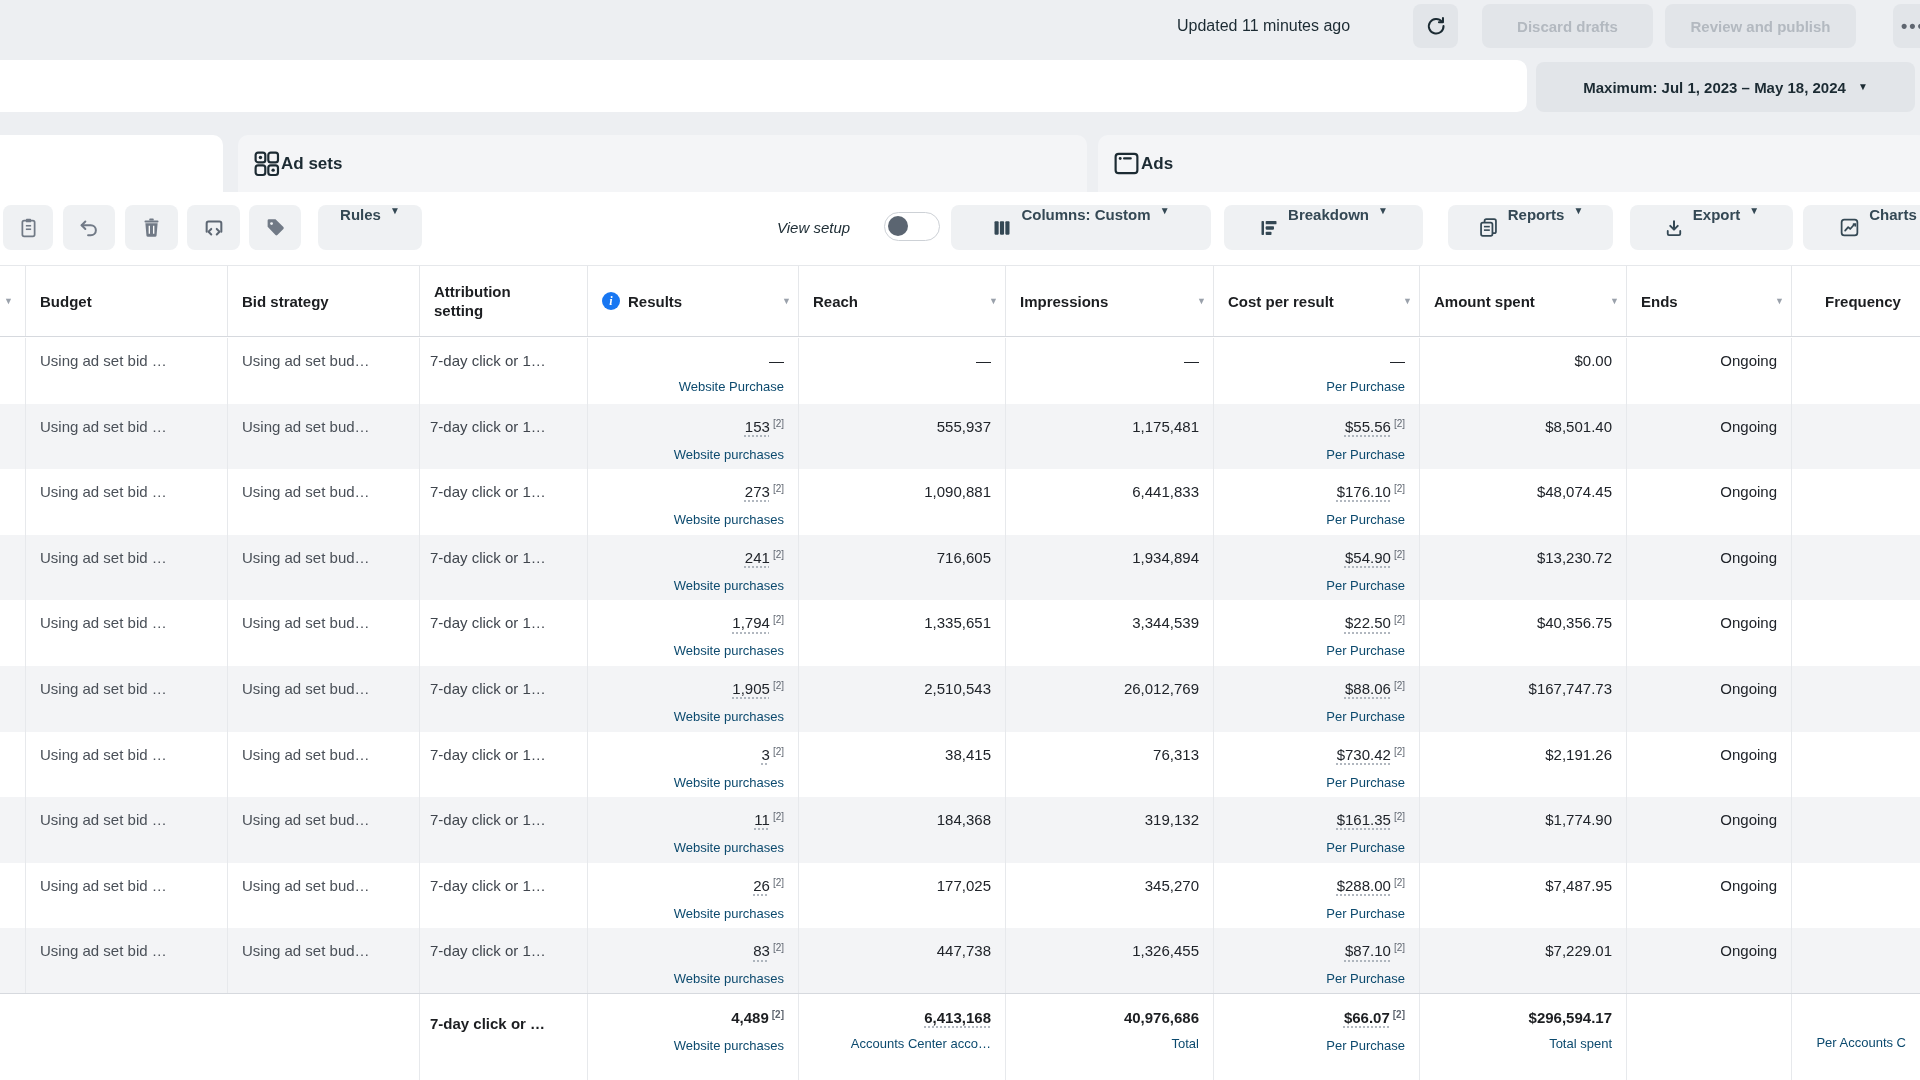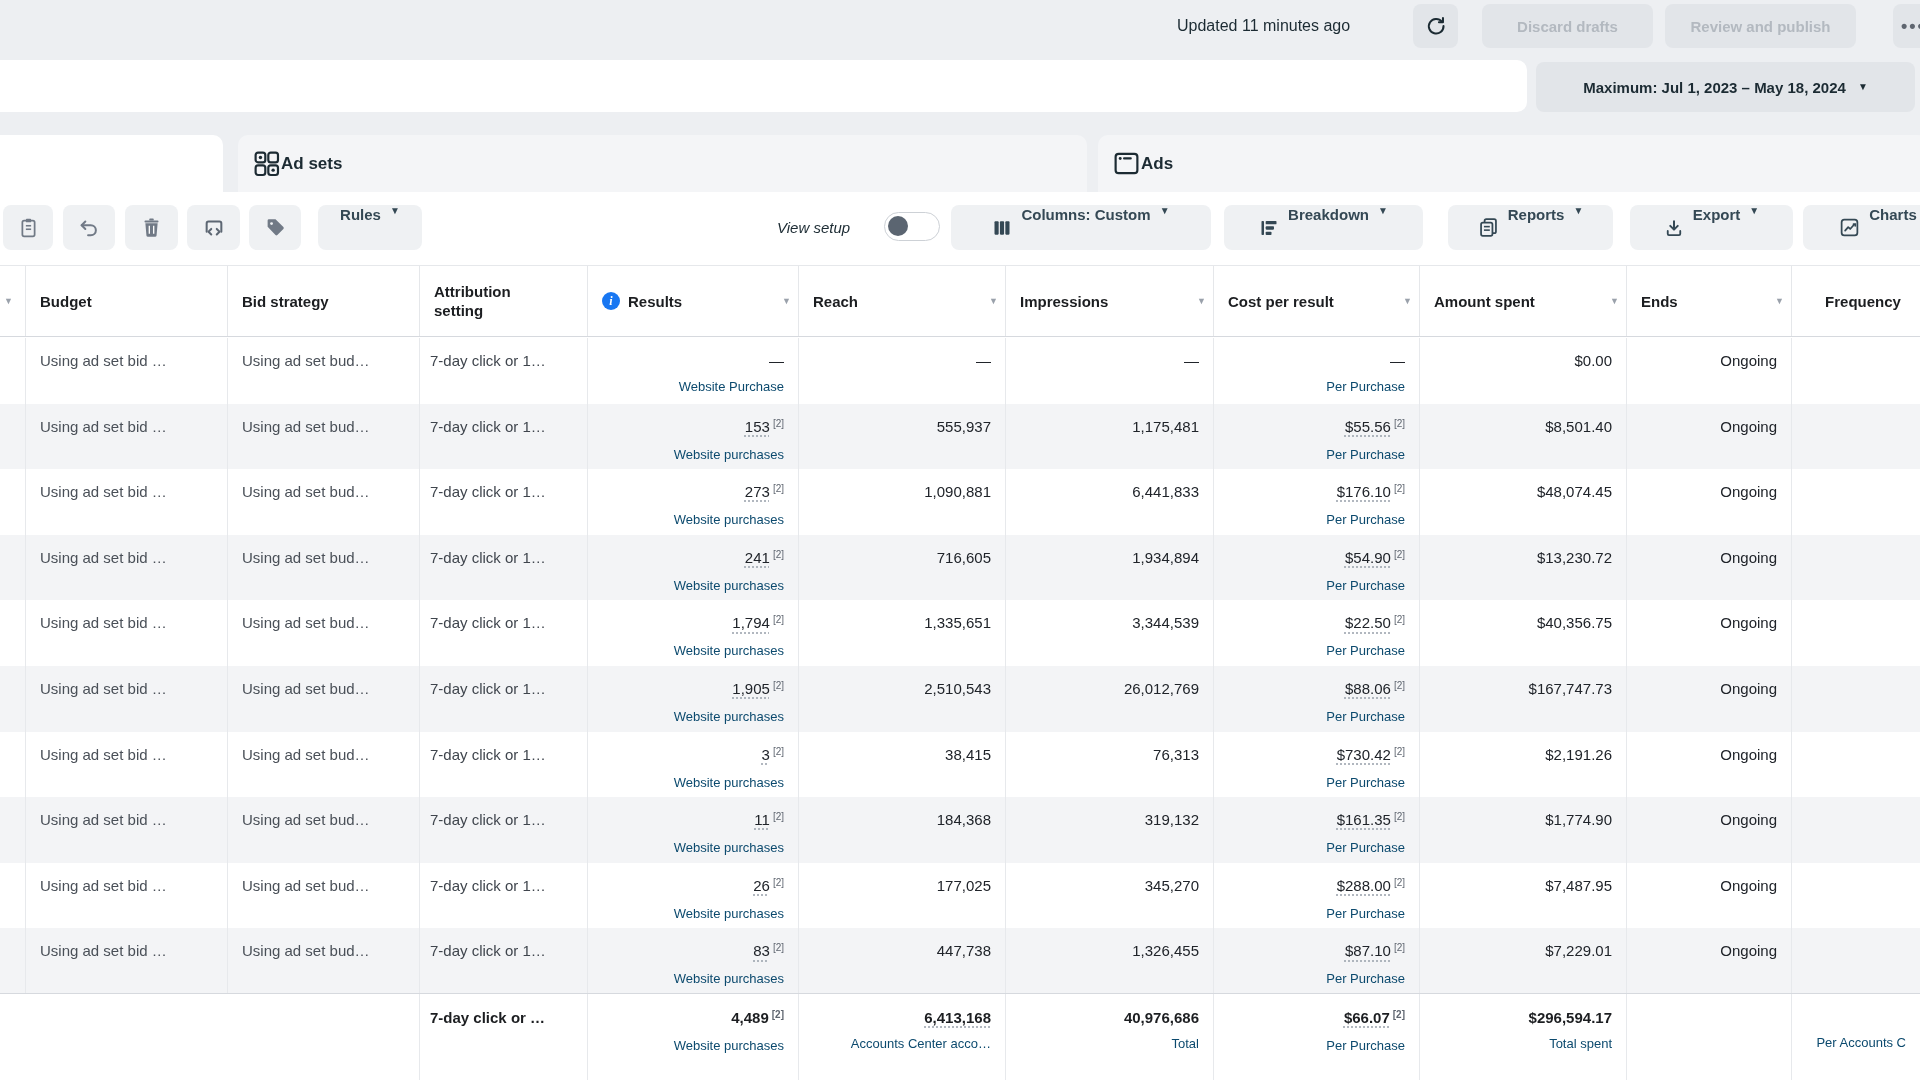--- a/index.html
+++ b/index.html
@@ -82,21 +82,21 @@
   .cell:last-child{border-right:none;}
   .lineL{margin-top:13px;padding-left:14px;font-size:15px;line-height:19px;color:#4a5058;white-space:nowrap;}
   .lineL.attr{padding-left:10px;color:#3f454d;}
   .line1{margin-top:13px;padding-right:14px;text-align:right;font-size:15px;line-height:19px;color:#20242a;white-space:nowrap;}
   .sub{margin-top:9px;padding-right:14px;text-align:right;font-size:13px;line-height:16px;color:#0c4a6e;white-space:nowrap;}
   .sub.solo{margin-top:41px;}
   .dlink{text-decoration:underline dotted #98a0aa;text-underline-offset:4px;cursor:pointer;}
   .note{font-size:10px;color:#5f6670;margin-left:3px;position:relative;top:-5px;}
   .totals{position:absolute;left:0;top:993px;height:87px;background:#fff;border-top:1px solid #d6d9de;}
   .totals .line1,.totals .lineL{font-weight:700;color:#1c1e21;}
-  .totals .lineL{margin-top:14px;}
+  .totals .lineL{margin-top:20px;}
   .totals .line1{margin-top:14px;}
   .b0{border-right:none;}
 </style>
 </head>
 <body>
 
 <div class="screen">
   <div class="topzone"></div>
 
   <span class="updated">Updated 11 minutes ago</span>

